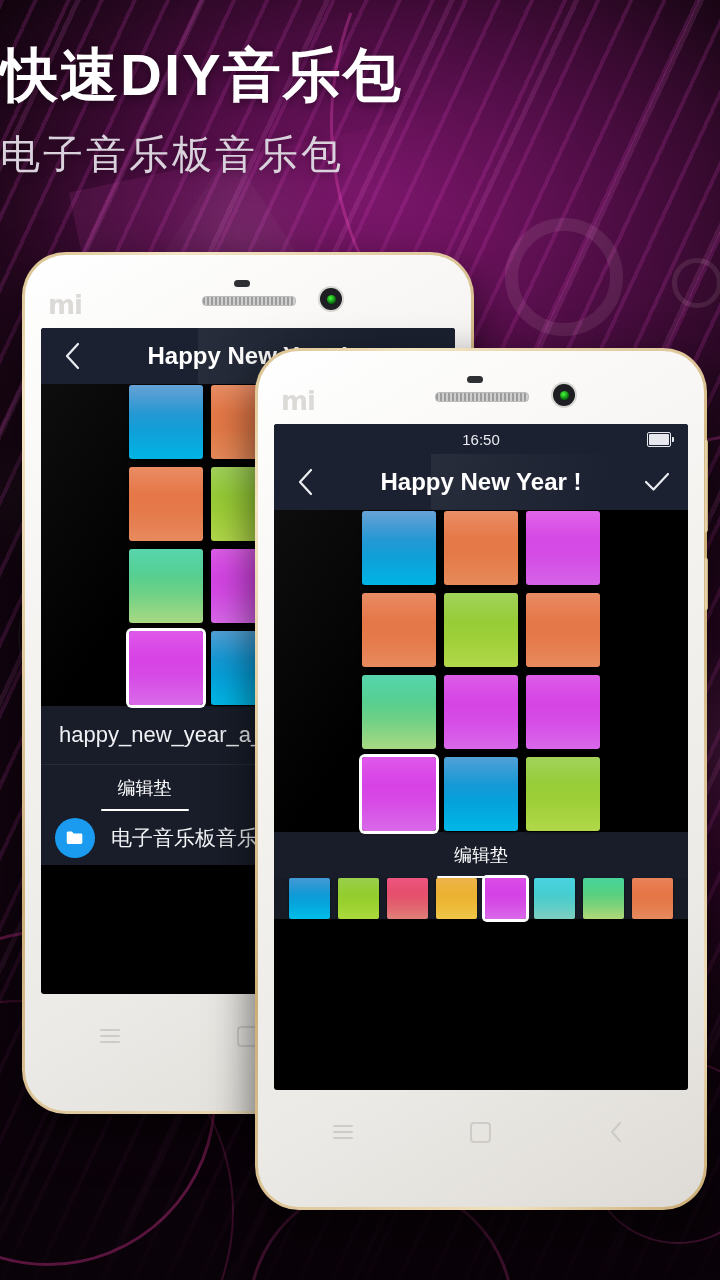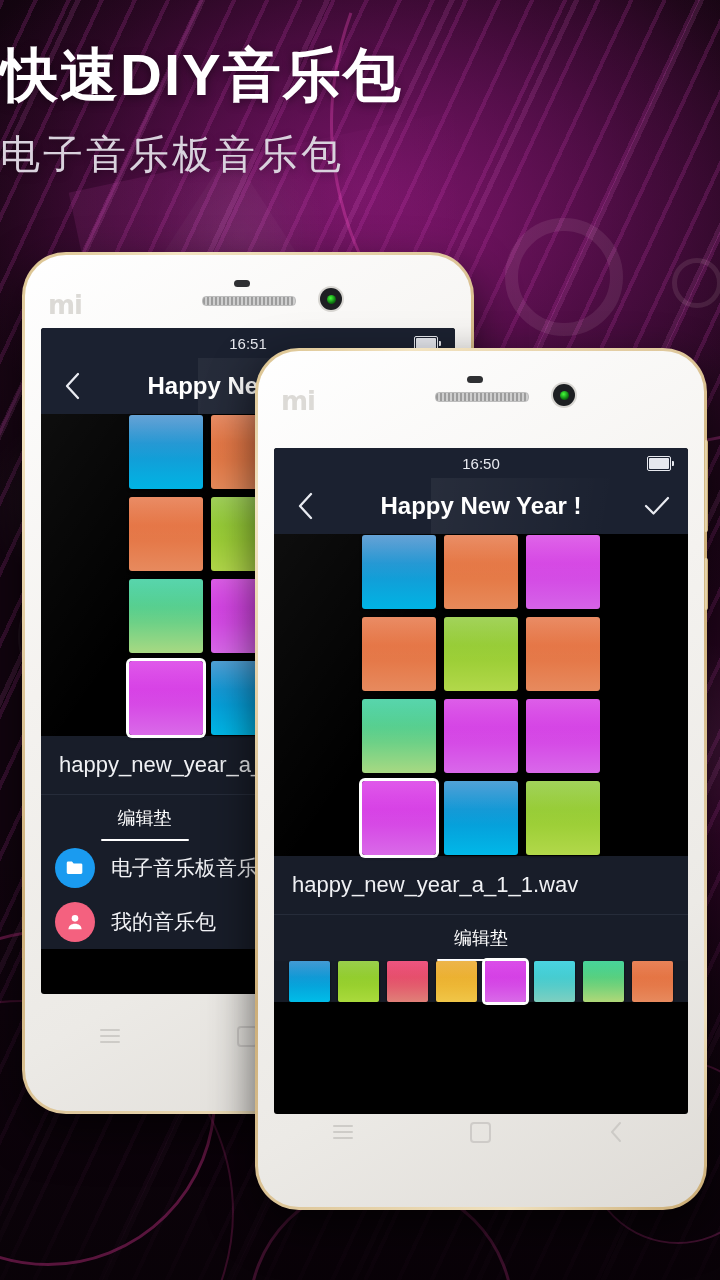--- a/index.html
+++ b/index.html
@@ -190,21 +190,21 @@
   #phone-back .filerow{height:58px;font-size:22px;padding-left:18px;}
   #phone-back .tabsrow{height:46px;}
   #phone-back .tab{font-size:18px;}
   #phone-back .listitem{height:54px;padding-left:14px;gap:16px;}
   #phone-back .avatar{width:40px;height:40px;}
   #phone-back .listlabel{font-size:21px;}
   #phone-back .navbar{left:19px;right:19px;top:748px;height:72px;}
 
   
   #phone-front{left:255px;top:348px;width:452px;height:862px;z-index:5;}
-  #phone-front .screen{left:19px;top:76px;right:19px;height:666px;border-radius:3px;margin-top:24px;}
+  #phone-front .screen{left:19px;top:76px;right:19px;height:666px;border-radius:3px;}
   #phone-front .statusbar{height:30px;font-size:15px;}
   #phone-front .appbar{height:56px;}
   #phone-front .appbar .title{font-size:24px;}
   #phone-front .appbar .side{width:62px;height:56px;}
   #phone-front .padstage{height:322px;}
   #phone-front .padgrid{grid-template-columns:repeat(3,74px);grid-auto-rows:74px;gap:8px;}
   #phone-front .filerow{height:58px;font-size:22px;padding-left:18px;}
   #phone-front .tabsrow{height:46px;}
   #phone-front .tab{font-size:18px;}
   #phone-front .swatchrow{gap:8px;}
@@ -251,29 +251,20 @@
     <div class="camera" style="left:298px;top:36px;width:22px;height:22px;">
         <i style="width:9px;height:9px;"></i>
       </div>
     <div class="milogo" style="left:26px;top:38px;font-size:26px;">mi</div>
 
     <div class="sidebtn" style="right:-1px;top:150px;height:80px;"></div>
     <div class="sidebtn" style="right:-1px;top:255px;height:48px;"></div>
 
     <div class="screen">
 
-      <div class="statusbar">
-        <span class="status-time">16:51</span>
-        <span class="battery" style="right:14px;">
-          <span class="shell" style="width:20px;height:11px;">
-              <span class="fill"></span>
-            </span>
-          <span class="tip" style="width:2px;height:5px;margin-left:1px;"></span>
-        </span>
-      </div>
 
       <div class="appbar">
         <div class="appbar-sheen"></div>
         <div class="side">
           <svg width="18" height="30" viewBox="0 0 18 30">
             <path d="M15 3 L4 15 L15 27" fill="none" stroke="#e9ebf1" stroke-width="2.3" stroke-linecap="round" stroke-linejoin="round"></path>
           </svg>
         </div>
         <div class="title">Happy New Year !</div>
         <div class="side"></div>
@@ -311,29 +302,20 @@
 
       <div class="listpane" id="back-list">
           <div class="listitem">
             <div class="avatar" style="background: rgb(26, 155, 240);">
               <svg width="22" height="22" viewBox="0 0 24 24">
                 <path d="M3 6.5a1.5 1.5 0 0 1 1.5-1.5h4.2l1.8 2h8a1.5 1.5 0 0 1 1.5 1.5v8.5a1.5 1.5 0 0 1-1.5 1.5h-14A1.5 1.5 0 0 1 3 17z" fill="#ffffff"></path>
               </svg>
             </div>
             <div class="listlabel">电子音乐板音乐包</div>
           </div>
-          <div class="listitem">
-            <div class="avatar" style="background: rgb(244, 97, 127);">
-              <svg width="22" height="22" viewBox="0 0 24 24">
-                <circle cx="12" cy="8" r="3.6" fill="#ffffff"></circle>
-                <path d="M4.8 20c0-3.9 3.2-6.2 7.2-6.2s7.2 2.3 7.2 6.2z" fill="#ffffff"></path>
-              </svg>
-            </div>
-            <div class="listlabel">我的音乐包</div>
-          </div>
         </div>
     </div>
 
     <div class="navbar">
       <div class="nav-ico nav-menu" style="width:20px;height:14px;">
         <span style="height:2px;"></span>
           <span style="height:2px;"></span>
           <span style="height:2px;"></span>
       </div>
       <div class="nav-ico nav-home" style="width:17px;height:17px;"></div>
@@ -393,23 +375,20 @@
             <div class="pad" style="background: linear-gradient(rgb(226, 96, 42) 0%, rgb(231, 138, 94) 100%);"></div>
             <div class="pad" style="background: linear-gradient(rgb(25, 197, 141) 0%, rgb(168, 217, 130) 100%);"></div>
             <div class="pad" style="background: linear-gradient(rgb(208, 32, 224) 0%, rgb(217, 104, 234) 100%);"></div>
             <div class="pad" style="background: linear-gradient(rgb(208, 32, 224) 0%, rgb(217, 104, 234) 100%);"></div>
             <div class="pad sel" style="background: linear-gradient(rgb(211, 26, 226) 0%, rgb(217, 106, 232) 100%);"></div>
             <div class="pad" style="background: linear-gradient(rgb(14, 126, 200) 0%, rgb(0, 184, 232) 100%);"></div>
             <div class="pad" style="background: linear-gradient(rgb(127, 194, 28) 0%, rgb(178, 216, 74) 100%);"></div>
           </div>
       </div>
 
-      <div class="filerow">
-        <span>happy_new_year_a_1_1.wav</span>
-      </div>
 
       <div class="tabsrow" id="front-tabs">
           <div class="tab active">
             <span>编辑垫</span>
             <span class="ul" style="width: 88px;"></span>
           </div>
         </div>
 
       <div class="swatchpane">
         <div class="swatchrow" id="front-swatches">

